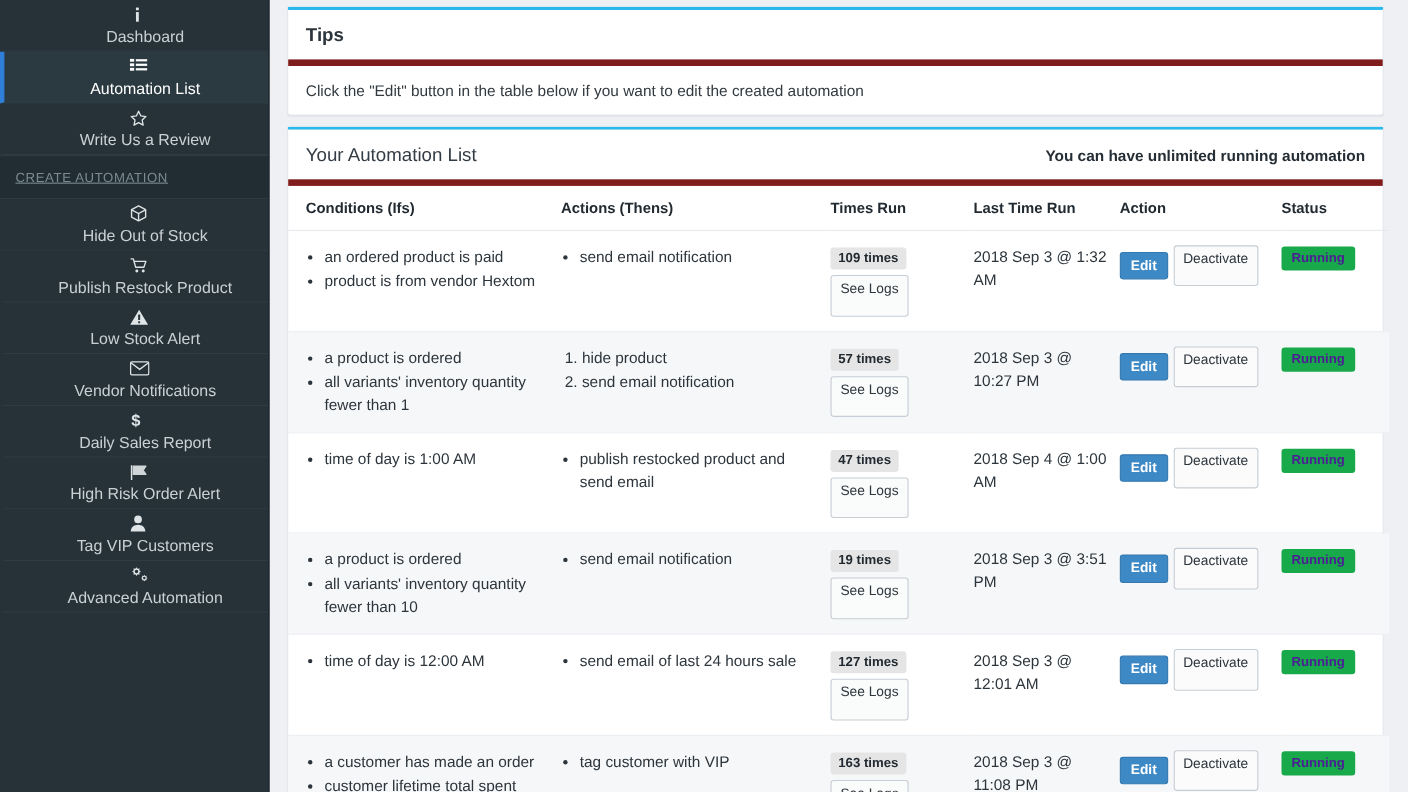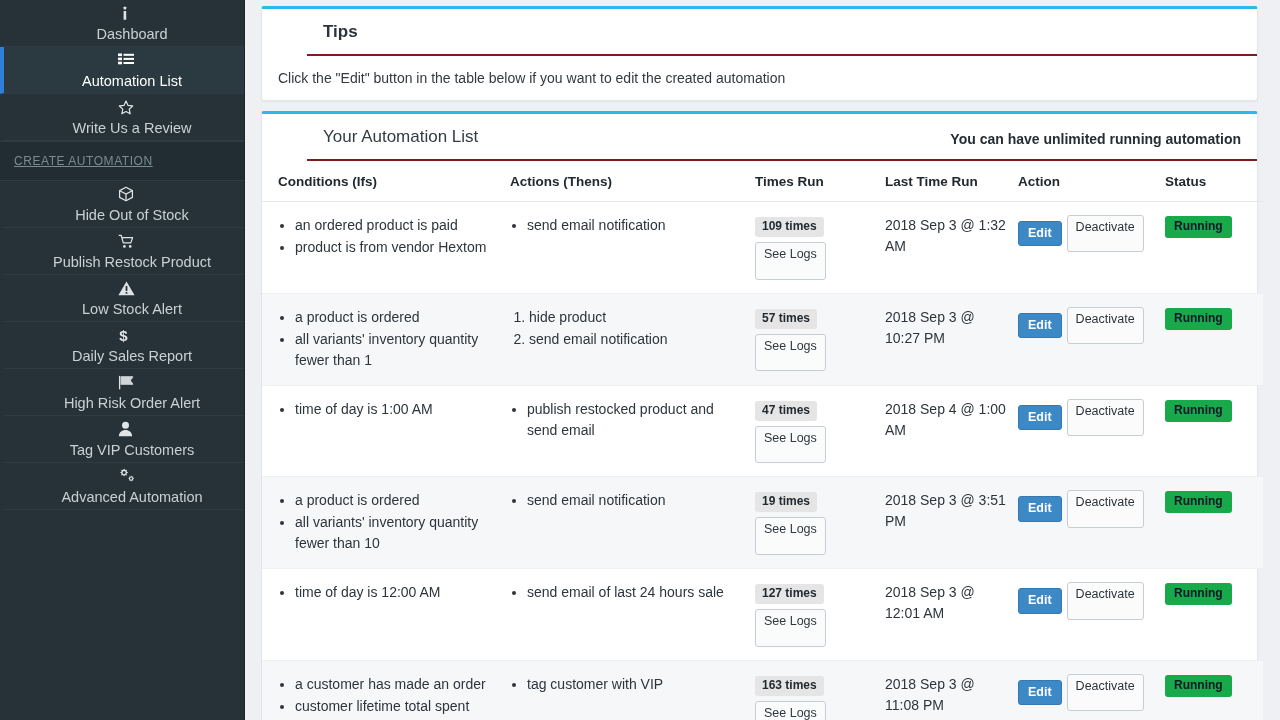--- a/index.html
+++ b/index.html
@@ -71,25 +71,24 @@
   }
   .card {
     background: #ffffff;
     border: 1px solid #e2e5ea;
     border-top: 3px solid #2bb8ea;
     border-radius: 3px;
     box-shadow: 0 1px 1px rgba(30,40,60,0.05);
   }
   .card-head {
     padding: 13px 16px 12px 16px;
-    border-bottom: 2px solid #7f1d1d;
+    border-bottom: 6px solid #7f1d1d;
     display: flex;
-    align-items: flex-end;
+    align-items: center;
     justify-content: space-between;
-    margin-left: 45px;
   }
   .card-title { font-size: 17px; font-weight: bold; color: #2b333b; }
   .card-title.light { font-weight: normal; color: #333c44; }
   .card-note { font-size: 14px; font-weight: bold; color: #252d35; }
   .card-body { padding: 14px 16px 14px 16px; font-size: 14px; color: #32393f; }
 
   .tips-card { margin-bottom: 10px; }
 
   
   table.autos {
@@ -158,21 +157,21 @@
     border-color: #3579b0;
     color: #ffffff;
     font-weight: bold;
     padding: 4px 9px 5px 9px;
   }
   .btn-deact { background: #fbfbfc; color: #2c343b; }
   .act-wrap { display: flex; gap: 5px; align-items: center; }
   .badge-status {
     display: inline-block;
     background: #17a94a;
-    color: #0f172a;
+    color: #4c1d95;
     font-size: 12px;
     font-weight: bold;
     padding: 4px 9px 5px 9px;
     border-radius: 3px;
     line-height: 1.1;
   }
   .nowrap { white-space: normal; }
   svg { display: block; }
 </style>
 </head>
@@ -238,20 +237,29 @@
         </div>
         <div class="nav-item">
           <span class="ico">
             <svg width="17" height="15" viewBox="0 0 17 15" fill="currentColor">
               <path d="M8.5 0.6L16.6 14.2H0.4z"></path>
               <rect x="7.6" y="5" width="1.8" height="5" rx="0.5" fill="#263238"></rect>
               <rect x="7.6" y="11" width="1.8" height="1.8" rx="0.5" fill="#263238"></rect>
             </svg>
           </span>
           <span class="nav-label">Low Stock Alert</span>
+        </div>
+        <div class="nav-item">
+          <span class="ico">
+            <svg width="18" height="14" viewBox="0 0 18 14" fill="none" stroke="currentColor" stroke-width="1.25">
+              <rect x="0.7" y="1" width="16.6" height="11.8" rx="1.2"></rect>
+              <path d="M1.3 2L9 7.8 16.7 2"></path>
+            </svg>
+          </span>
+          <span class="nav-label">Vendor Notifications</span>
         </div>
         <div class="nav-item">
           <span class="ico">
             <svg width="11" height="16" viewBox="0 0 11 16" fill="currentColor">
               <text x="5.5" y="13.5" font-size="15" font-family="Liberation Sans, sans-serif" font-weight="bold" text-anchor="middle">$</text>
             </svg>
           </span>
           <span class="nav-label">Daily Sales Report</span>
         </div>
         <div class="nav-item">

